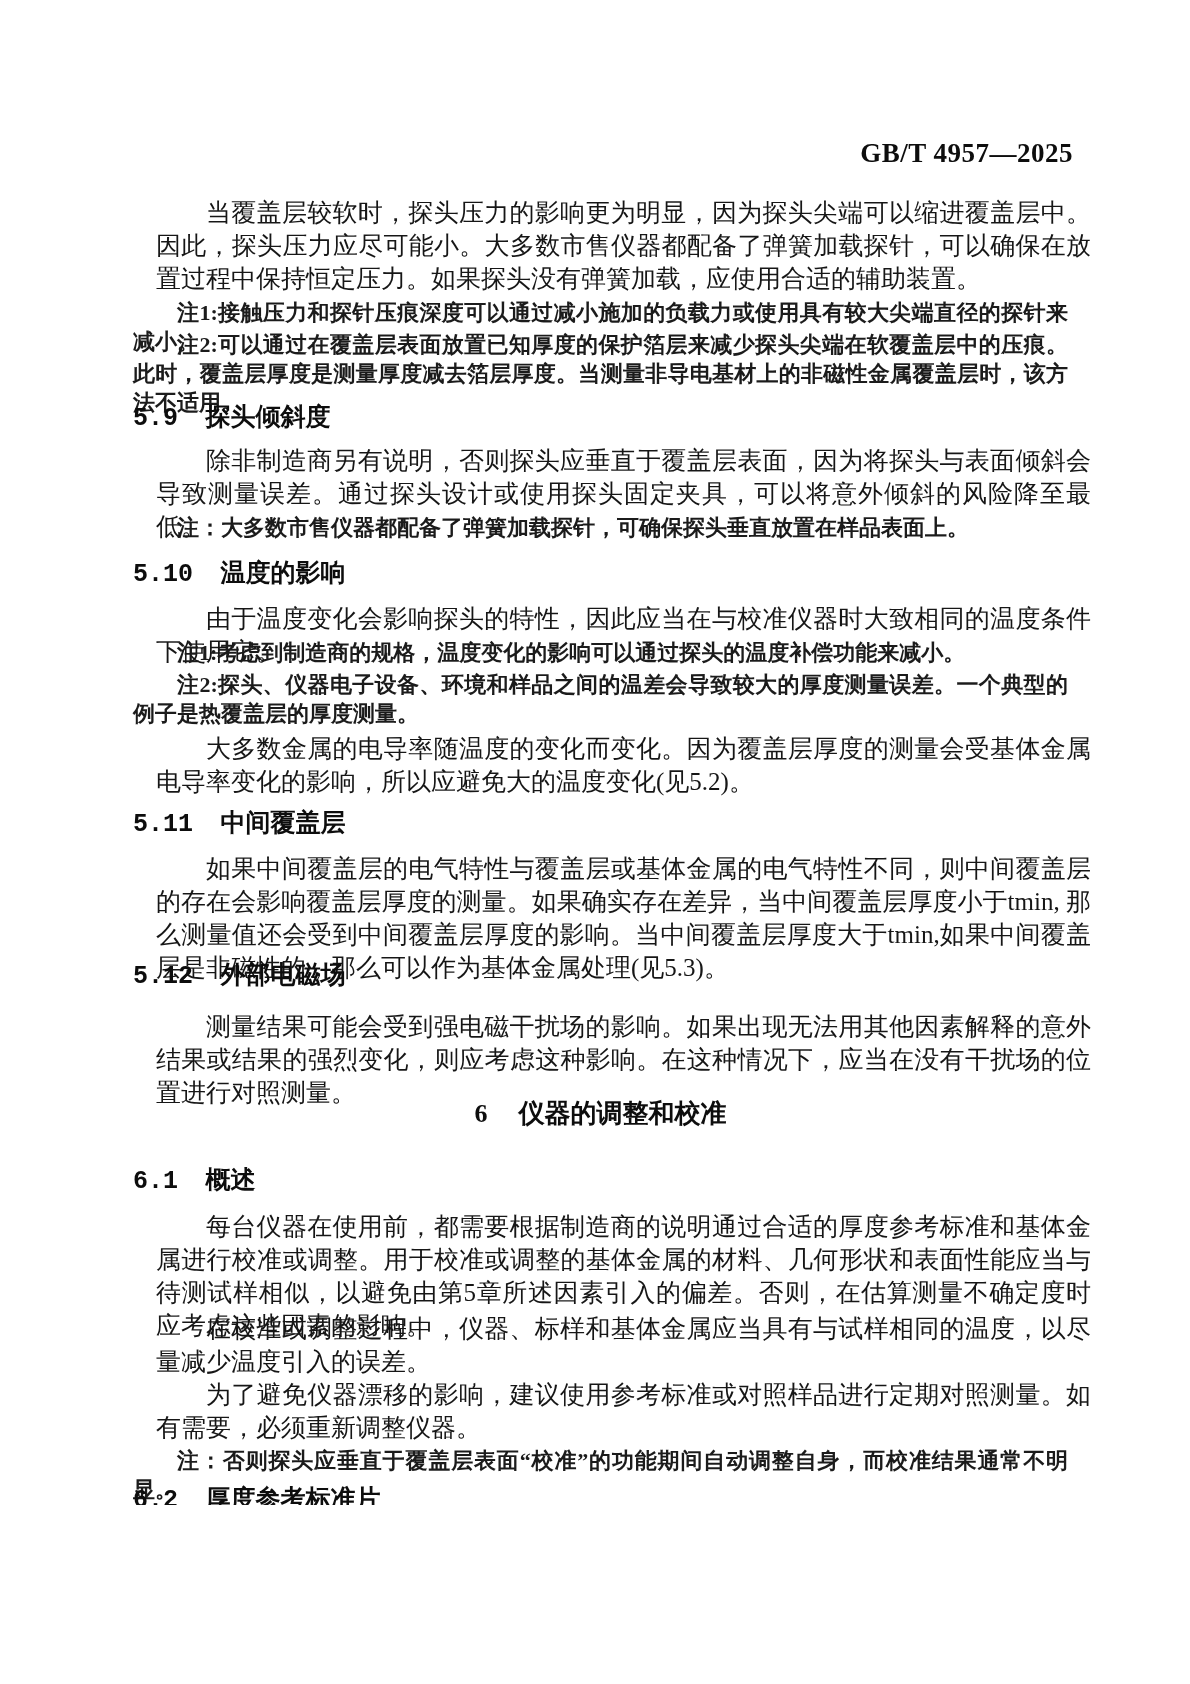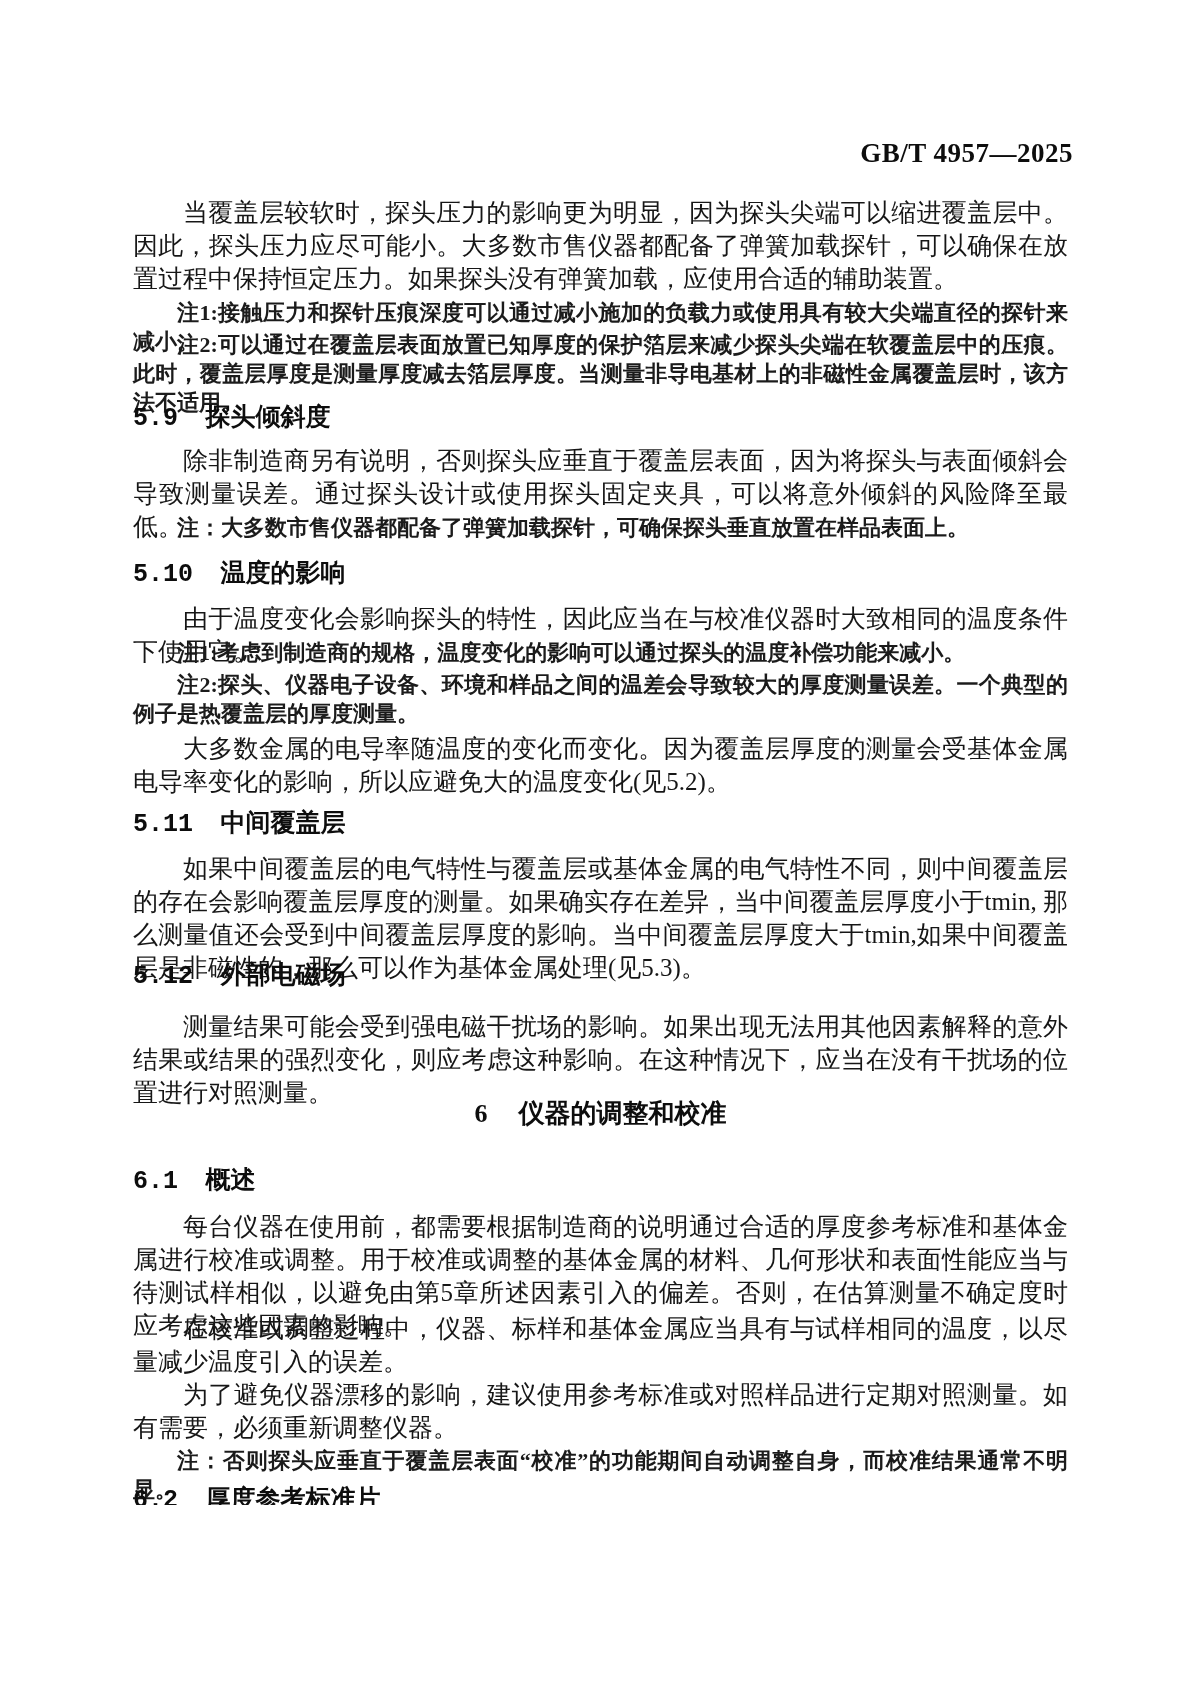--- a/index.html
+++ b/index.html
@@ -38,20 +38,21 @@
     left: 0;
     width: 100%;
     margin: 0;
   }
   .para {
     font-size: 25px;
     line-height: 33px;
     text-align: justify;
     text-indent: 2em;
     color: #161616;
+    margin-left: 23px;
   }
   .note {
     font-size: 22px;
     line-height: 29px;
     text-align: justify;
     text-indent: 2em;
     color: #1b1b1b;
     font-weight: bold;
   }
   .h2 {

